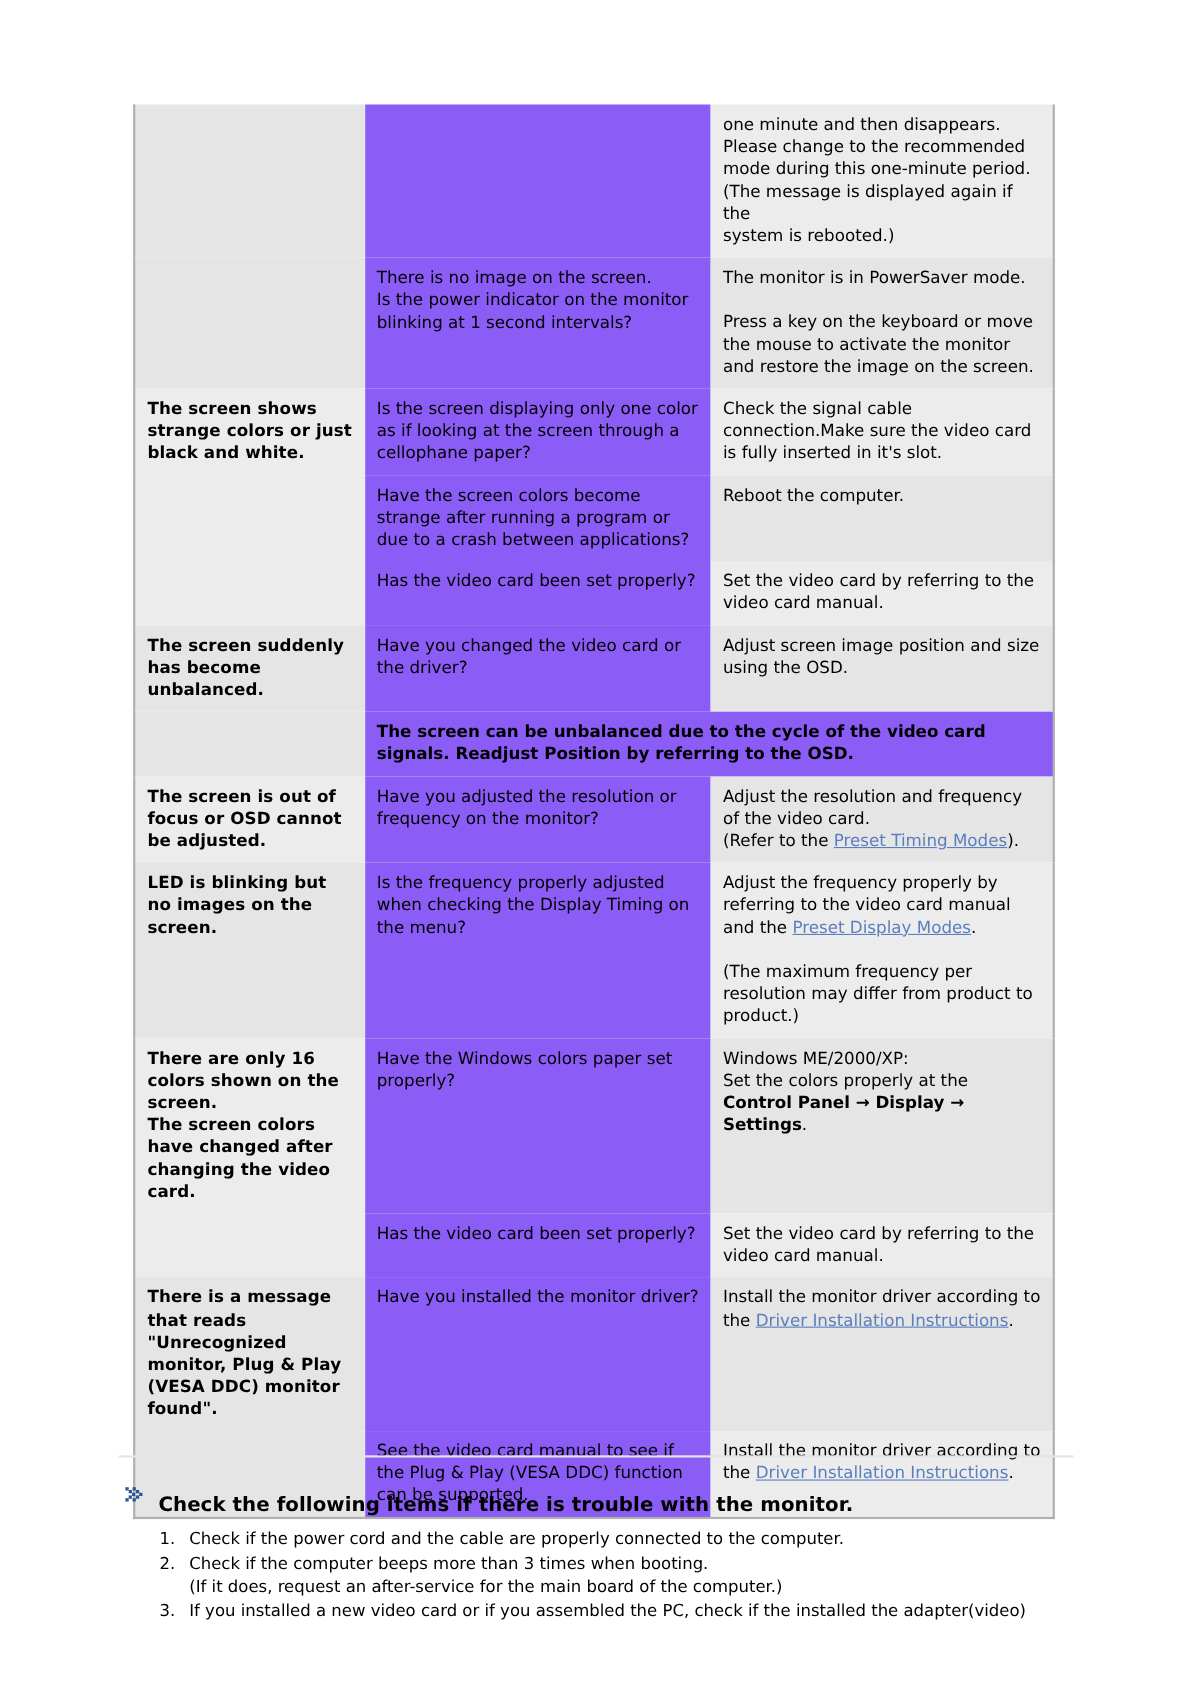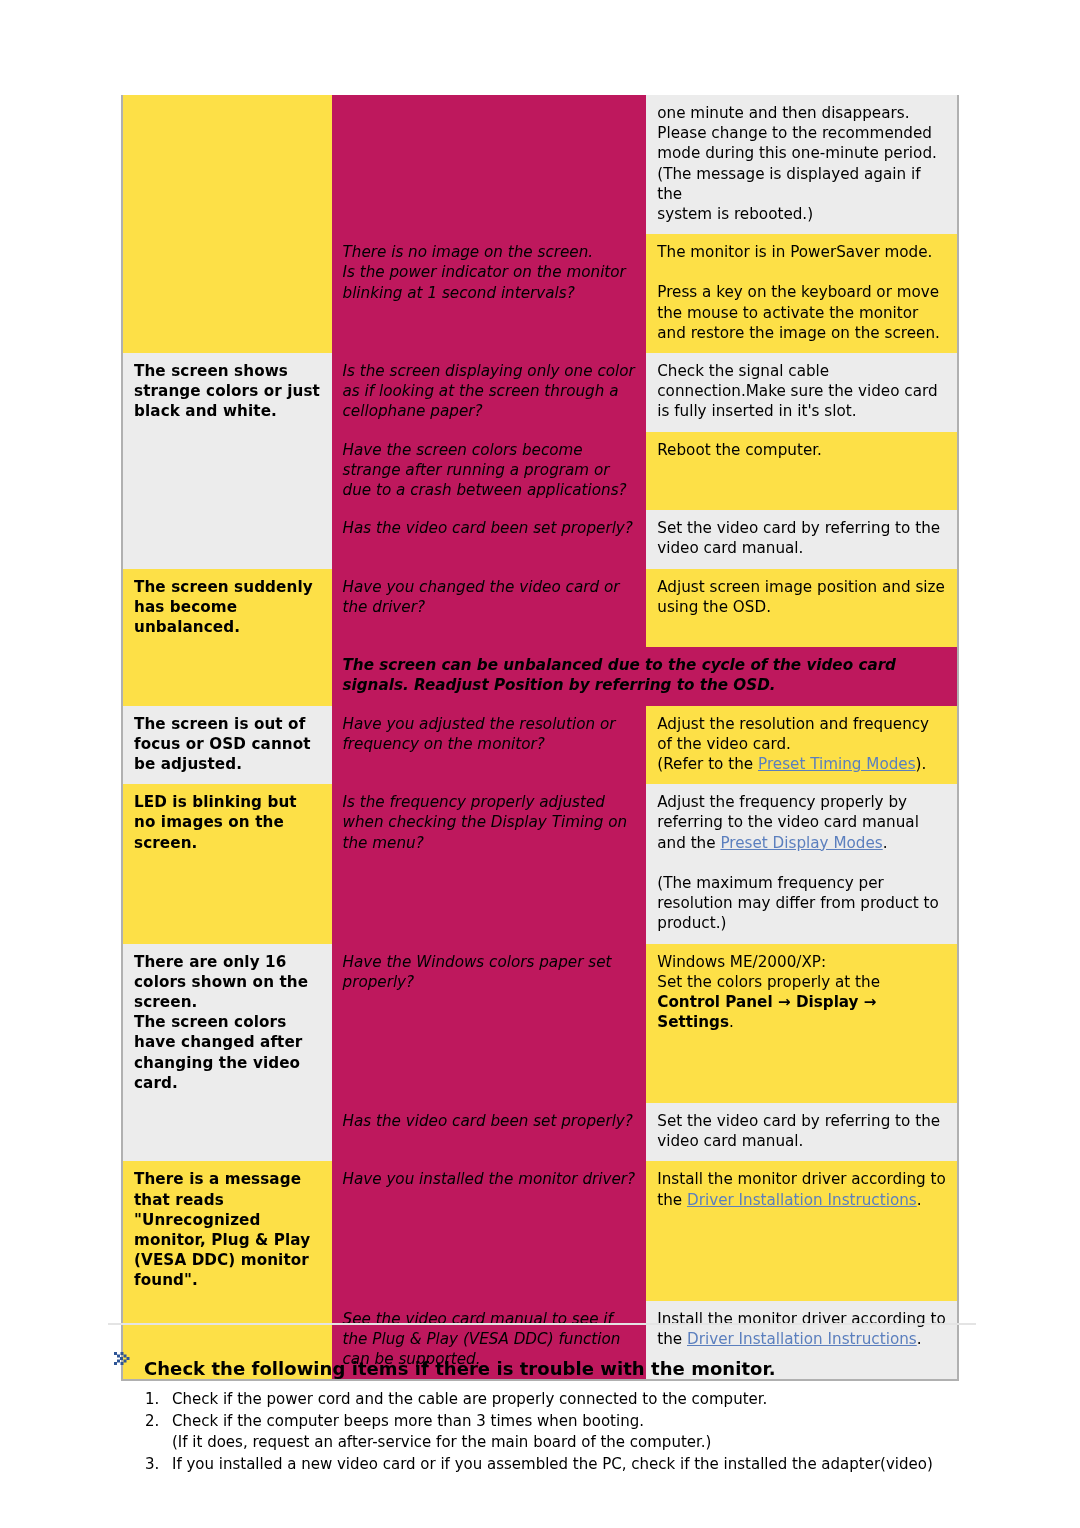--- a/index.html
+++ b/index.html
@@ -44,23 +44,23 @@
     padding: 8px 11px 10px 11px;
     font-size: 15.2px;
     line-height: 20.2px;
     border: 0;
   }
   col.c1 { width: 209px; }
   col.c2 { width: 314px; }
   col.c3 { width: 311px; }
 
   
-  .bg-white  { background: #fde047; }
+  .bg-white  { background: #e5e5e5; }
   .bg-l      { background: #ececec; }  
-  .bg-m      { background: #be185d; font-style: italic; }  
+  .bg-m      { background: #8b5cf6; }  
 
   .cellsep-top { border-top: 1px solid #ffffff; }
 
   td.c1cell {
     font-weight: bold;
     padding-top: 11px;
     line-height: 20.5px;
     letter-spacing: 0.1px;
   }
 

